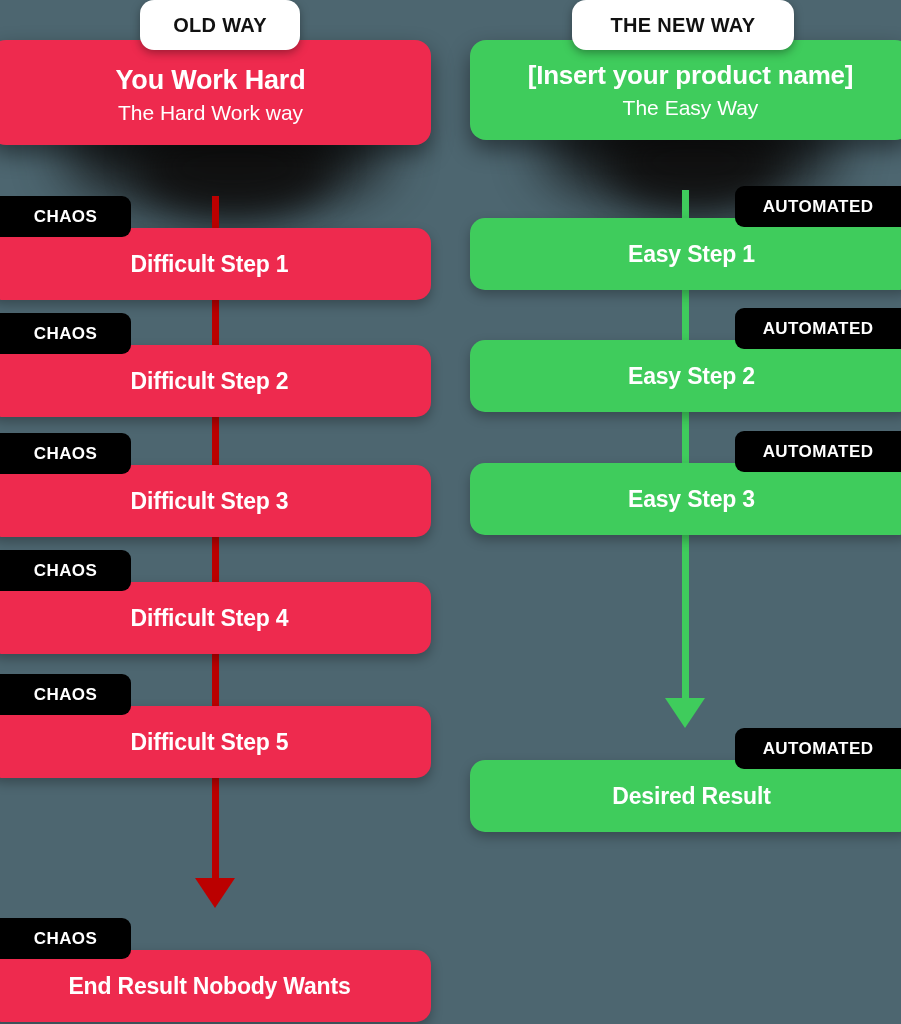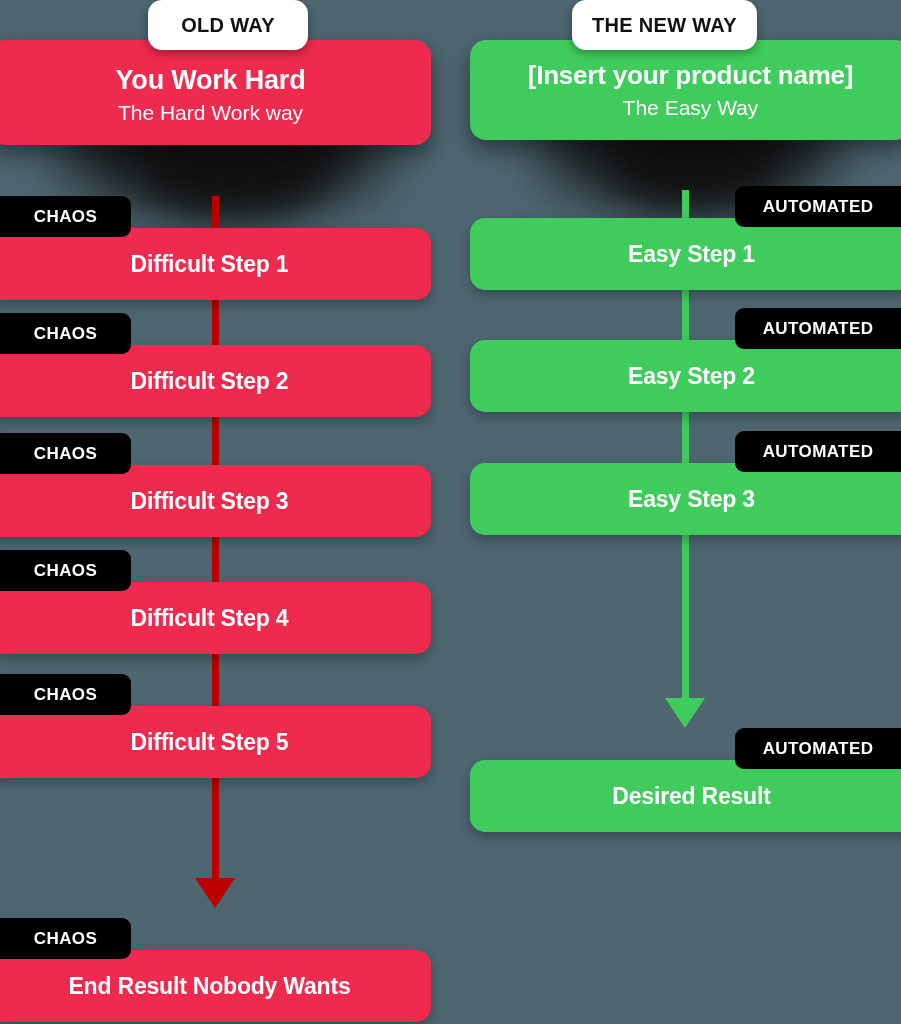--- a/index.html
+++ b/index.html
@@ -58,22 +58,22 @@
     font-size: 20px;
     font-weight: bold;
     letter-spacing: .3px;
     line-height: 50px;
     height: 50px;
     text-align: center;
     z-index: 6;
     box-shadow: 0 3px 10px rgba(0,0,0,.35);
     white-space: nowrap;
   }
-  .pill-left  { left: 148px; width: 160px; }
-  .pill-right { left: 572px; width: 185px; }
+  .pill-left  { left: 140px; width: 160px; }
+  .pill-right { left: 572px; width: 222px; }
 
   
   .header-card {
     position: absolute;
     border-radius: 16px;
     z-index: 5;
     color: #ffffff;
     text-align: center;
     box-shadow: 0 10px 22px rgba(0,0,0,.45);
   }

